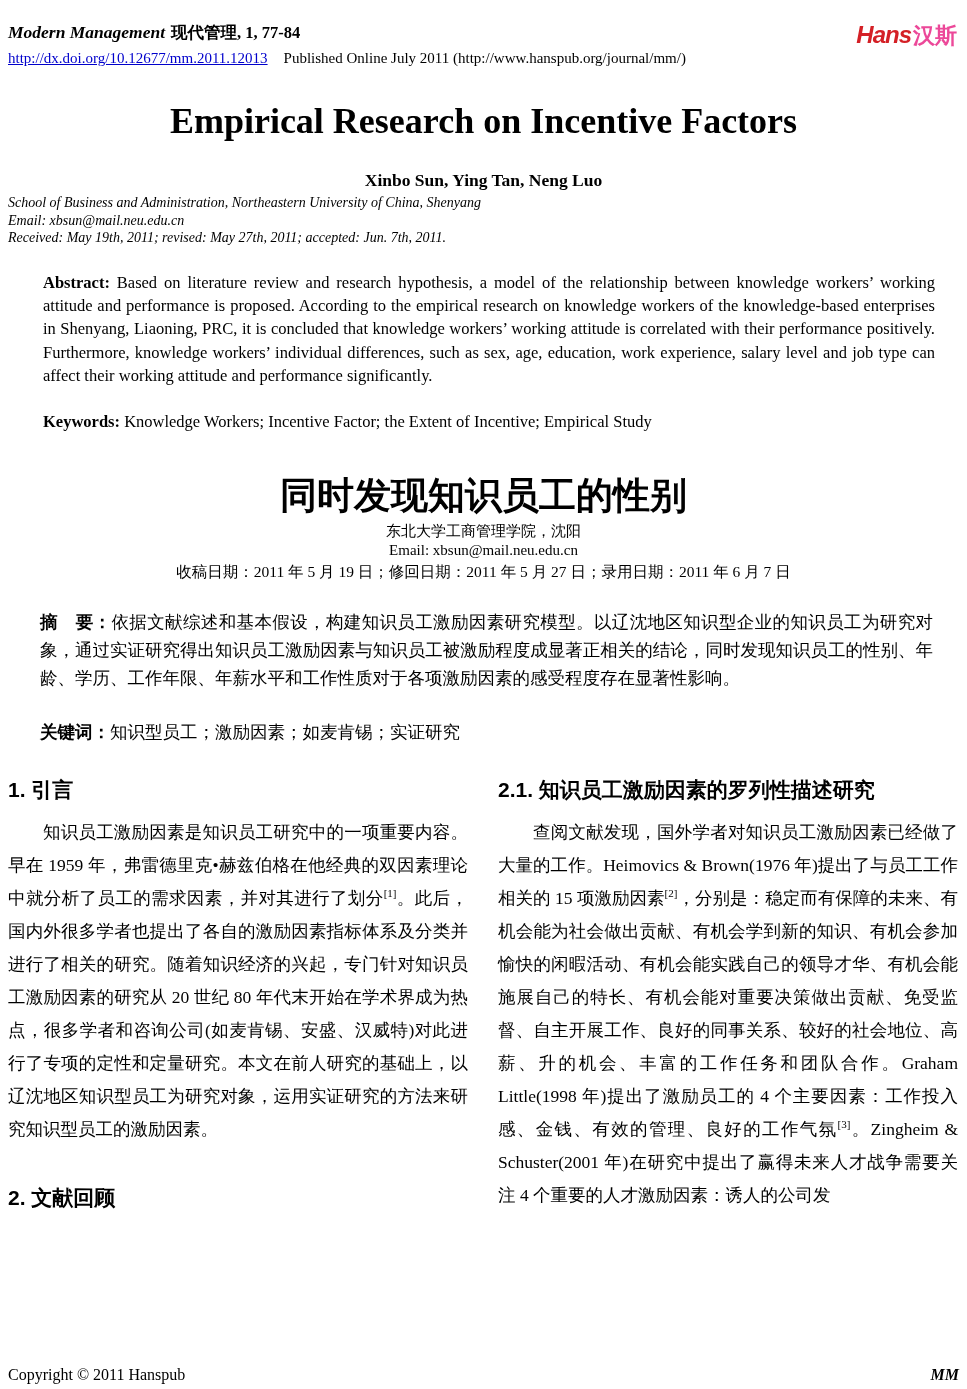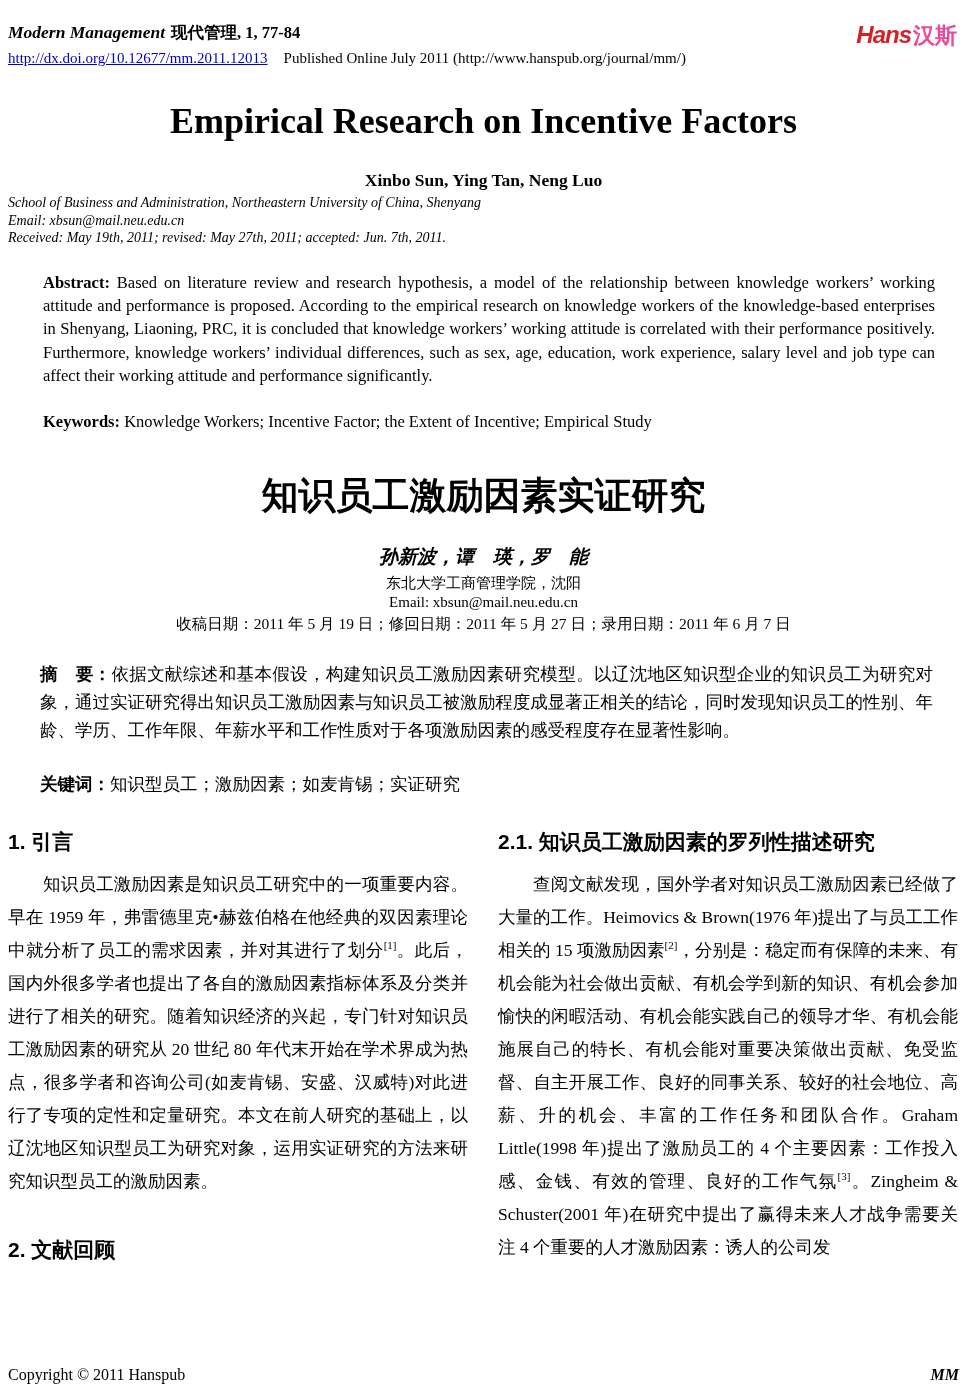--- a/index.html
+++ b/index.html
@@ -77,22 +77,21 @@
     <div>Empirical Research on Incentive Factors</div>
   </div>
   <div class="authors-en">Xinbo Sun, Ying Tan, Neng Luo</div>
   <div class="meta-en first">School of Business and Administration, Northeastern University of China, Shenyang</div>
   <div class="meta-en">Email: xbsun@mail.neu.edu.cn</div>
   <div class="meta-en">Received: May 19th, 2011; revised: May 27th, 2011; accepted: Jun. 7th, 2011.</div>
 
   <p class="abstract-block"><span class="blabel">Abstract:</span> <span>Based on literature review and research hypothesis, a model of the relationship between knowledge workers’ working attitude and performance is proposed. According to the empirical research on knowledge workers of the knowledge-based enterprises in Shenyang, Liaoning, PRC, it is concluded that knowledge workers’ working attitude is correlated with their performance positively. Furthermore, knowledge workers’ individual differences, such as sex, age, education, work experience, salary level and job type can affect their working attitude and performance significantly.</span></p>
   <p class="kw-en"><span class="blabel">Keywords:</span> <span>Knowledge Workers; Incentive Factor; the Extent of Incentive; Empirical Study</span></p>
 
-  <div class="title-zh">知识员工激励因素实证研究</div>
-  <div class="authors-zh">孙新波，谭　瑛，罗　能</div>
+  <div class="title-zh">同时发现知识员工的性别</div>
   <div class="affil-zh">东北大学工商管理学院，沈阳</div>
   <div class="email-zh">Email: xbsun@mail.neu.edu.cn</div>
   <div class="dates-zh">收稿日期：2011 年 5 月 19 日；修回日期：2011 年 5 月 27 日；录用日期：2011 年 6 月 7 日</div>
 
   <p class="abstract-zh"><span class="hlabel">摘　要：</span><span>依据文献综述和基本假设，构建知识员工激励因素研究模型。以辽沈地区知识型企业的知识员工为研究对象，通过实证研究得出知识员工激励因素与知识员工被激励程度成显著正相关的结论，同时发现知识员工的性别、年龄、学历、工作年限、年薪水平和工作性质对于各项激励因素的感受程度存在显著性影响。</span></p>
   <p class="kw-zh"><span class="hlabel">关键词：</span><span>知识型员工；激励因素；如麦肯锡；实证研究</span></p>
 
   <div class="columns">
     <div class="col">
       <h3 class="section-h">1. 引言</h3>

